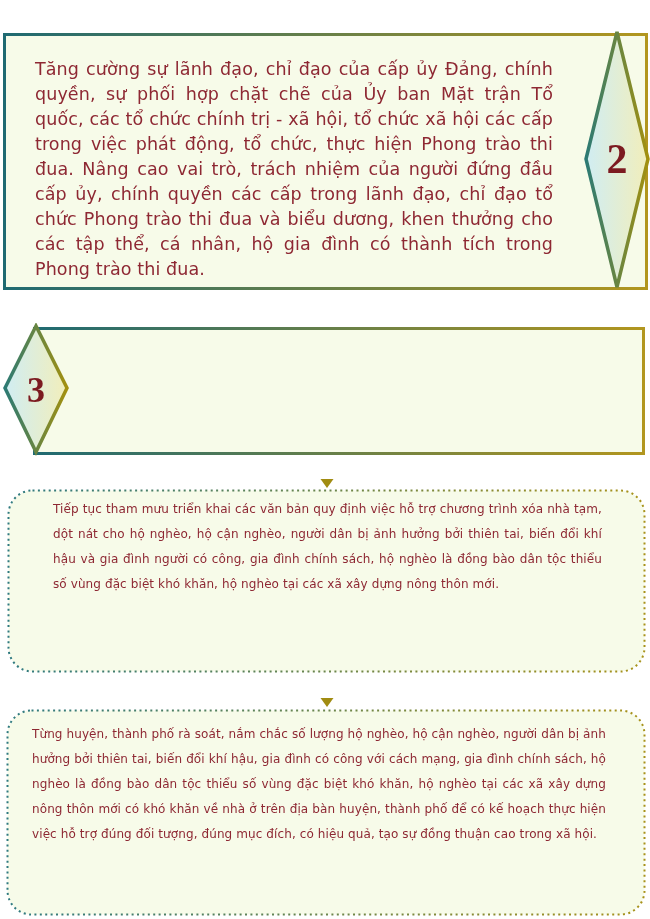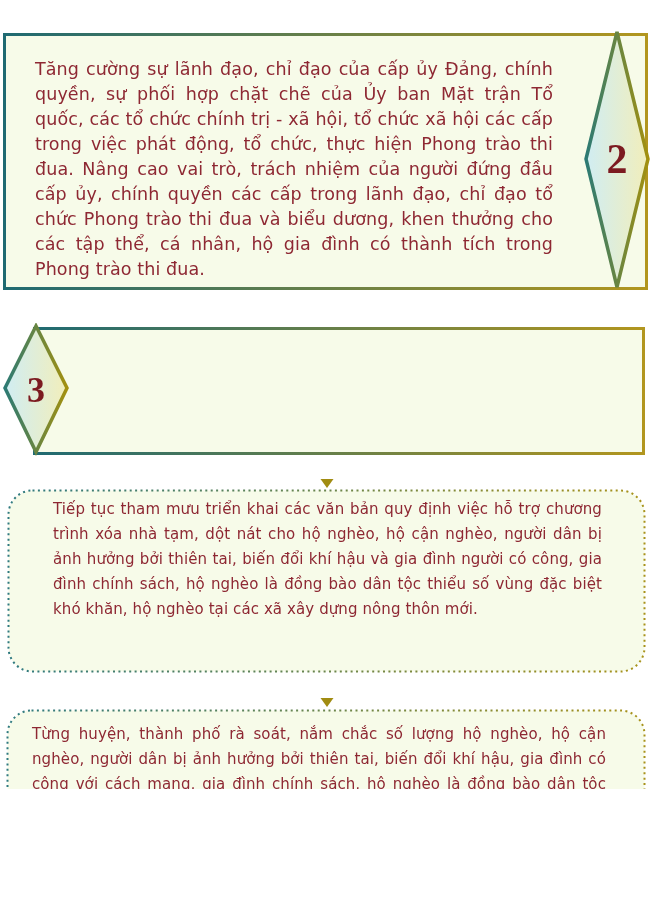--- a/index.html
+++ b/index.html
@@ -1,36 +1,36 @@
 <!DOCTYPE html>
 <html><head>
 <meta charset="utf-8">
 <style>
   html,body { margin:0; padding:0; background:#ffffff; }
   #canvas {
-    position:relative; width:650px; height:789px; background:#ffffff;
+    position:relative; width:650px; height:919px; background:#ffffff;
     font-family:"DejaVu Sans","Liberation Sans",sans-serif; overflow:hidden;
   }
   .abs { position:absolute; }
 
   
   .gbox { position:absolute; padding:3px; background:linear-gradient(to right,#1f6a72,#b2961e); }
   .gbox .inner { width:100%; height:100%; background:#f7fbe9; box-sizing:border-box; }
 
   .para {
     position:absolute; color:#8e2833; font-size:17.5px; line-height:25px;
     text-align:justify; letter-spacing:0.1px;
   }
 
   .stepnum {
     position:absolute; color:#7c1a20; font-family:"Liberation Serif","DejaVu Serif",serif;
     font-weight:bold; text-align:center; line-height:1;
   }
 
-  .detail-text { position:absolute; color:#8e2833; font-size:15px; line-height:25px; text-align:justify; letter-spacing:0.1px; }
+  .detail-text { position:absolute; color:#8e2833; font-size:12px; line-height:25px; text-align:justify; letter-spacing:0.1px; }
 
   svg { display:block; }
 </style>
 </head>
 <body>
 
 <div id="canvas">
 
   <div class="gbox" style="left:3px; top:33px; width:639px; height:251px;">
     <div class="inner"></div>

